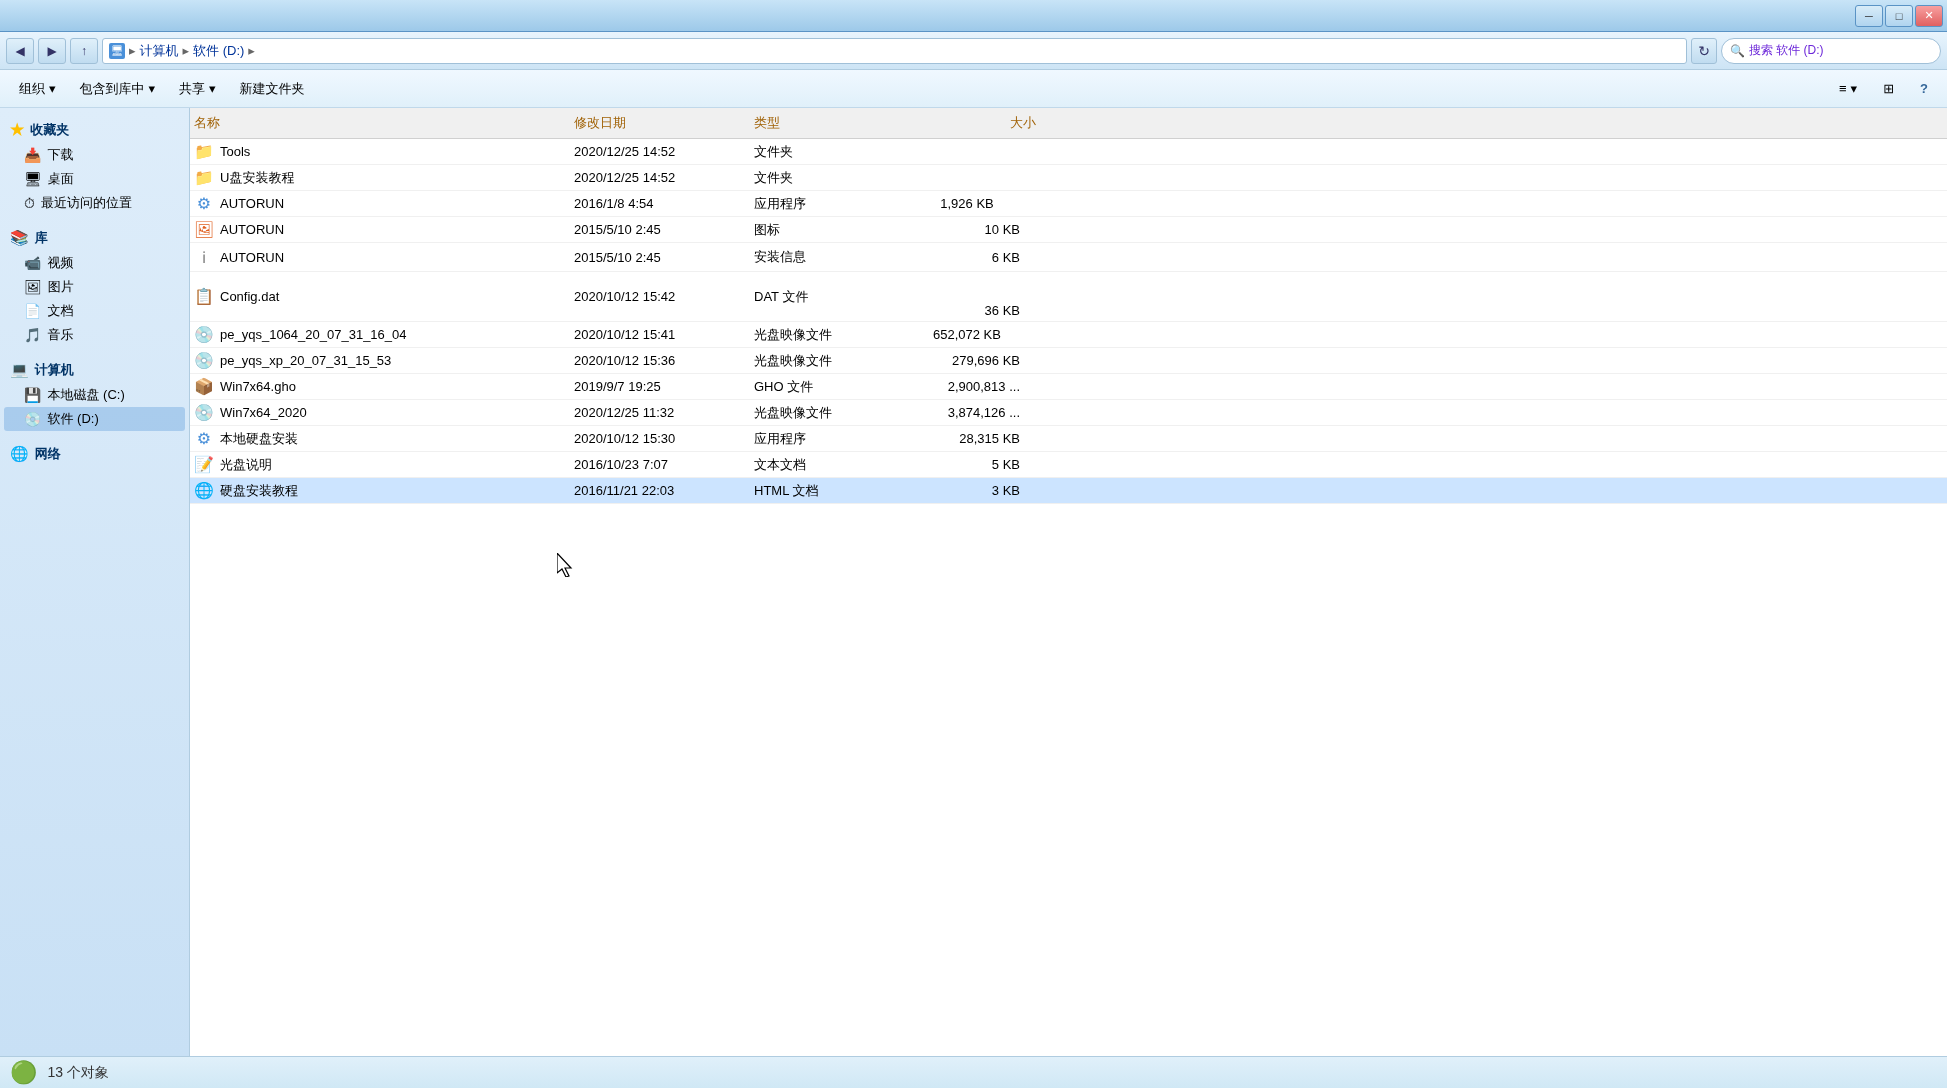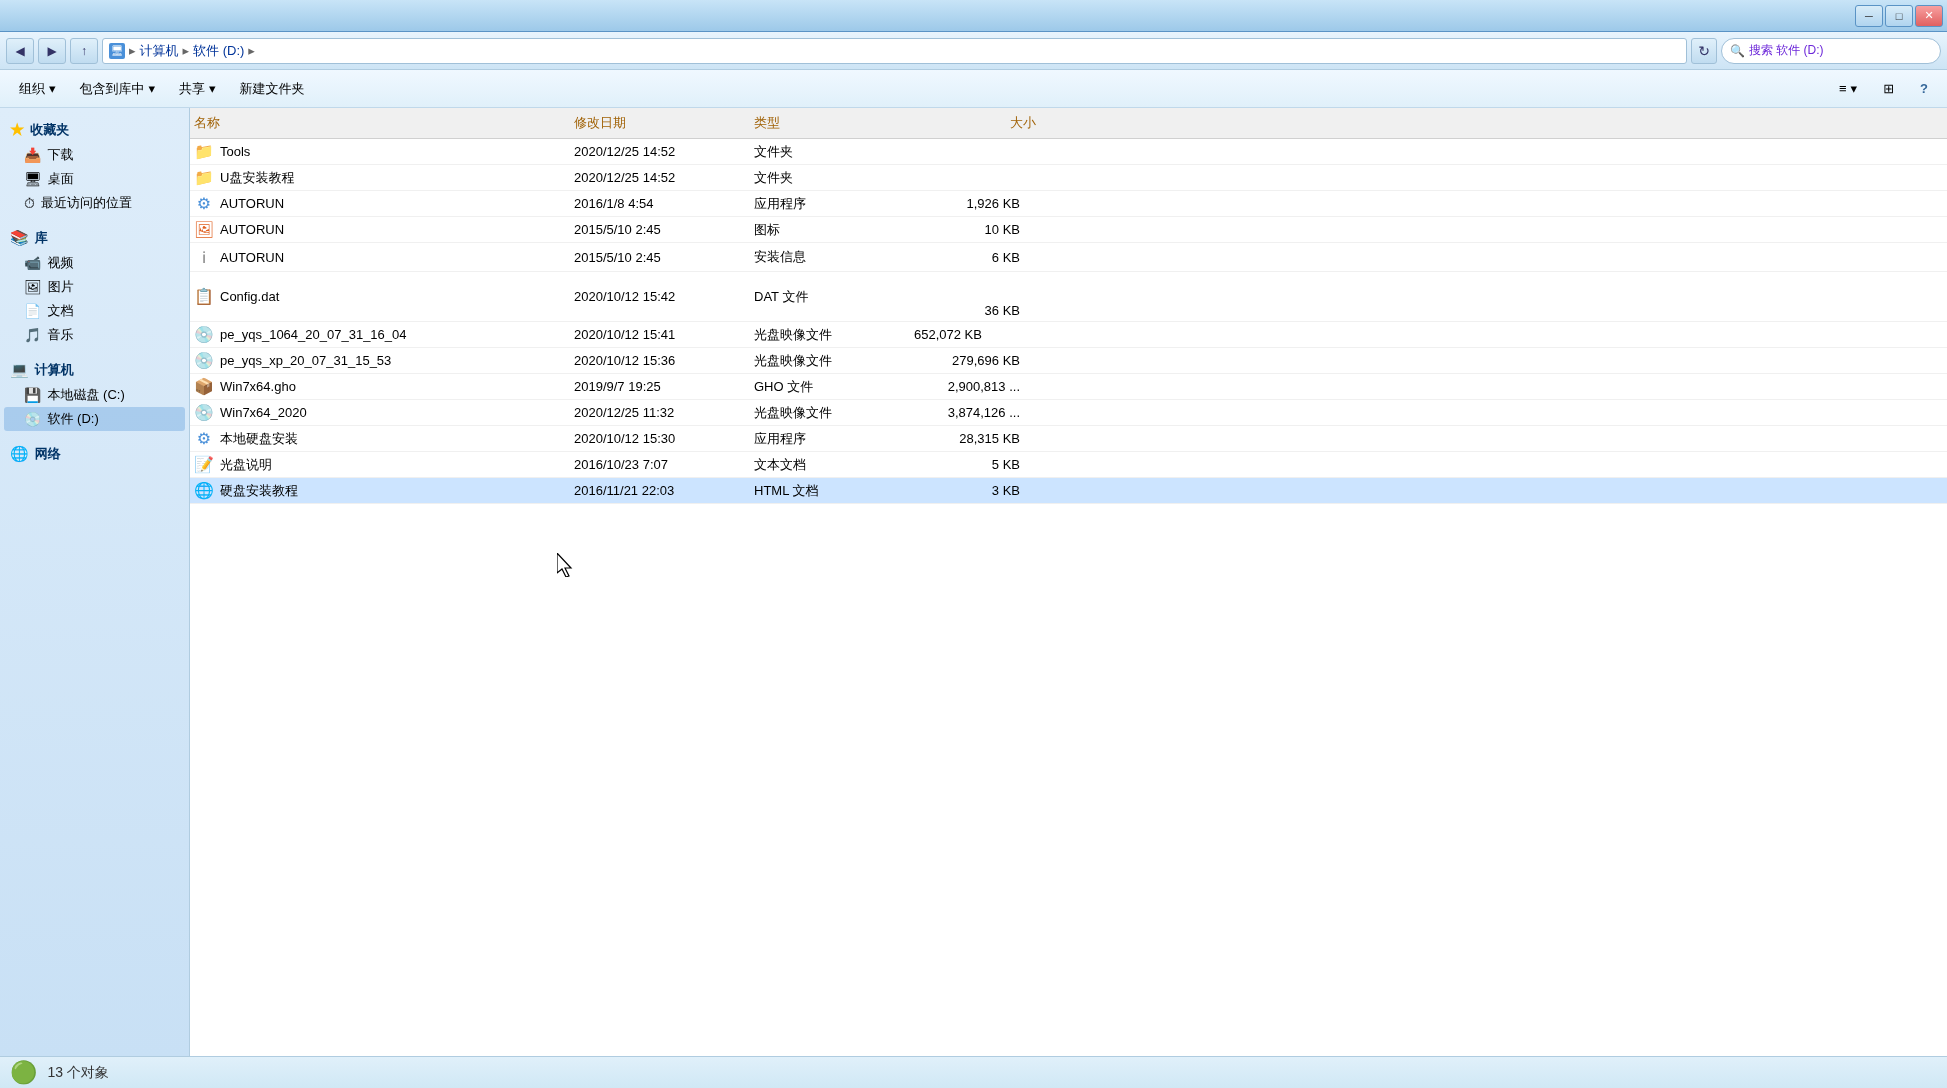--- a/index.html
+++ b/index.html
@@ -464,21 +464,21 @@
     <div class="col-type file-cell">文件夹</div>
     <div class="col-size file-cell" style="text-align:right;padding-right:20px;"></div>
   </div>
           <div class="file-row">
     <div class="col-name file-cell" style="display:flex;align-items:center;gap:6px;">
       <span class="file-icon icon-app">⚙</span>
       <span class="file-name-text">AUTORUN</span>
     </div>
     <div class="col-date file-cell">2016/1/8 4:54</div>
     <div class="col-type file-cell">应用程序</div>
-    <div class="col-size file-cell" style="text-align:right;padding-right:20px;">1,926 KB</div>
+    <div class="col-size file-cell" style="text-align:center;padding-right:20px;">1,926 KB</div>
   </div>
           <div class="file-row">
     <div class="col-name file-cell" style="display:flex;align-items:center;gap:6px;">
       <span class="file-icon icon-image">🖼</span>
       <span class="file-name-text">AUTORUN</span>
     </div>
     <div class="col-date file-cell">2015/5/10 2:45</div>
     <div class="col-type file-cell">图标</div>
     <div class="col-size file-cell" style="text-align:right;padding-right:20px;">10 KB</div>
   </div>
@@ -500,21 +500,21 @@
     <div class="col-type file-cell">DAT 文件</div>
     <div class="col-size file-cell" style="text-align:right;padding-right:20px;margin-top:28px;">36 KB</div>
   </div>
           <div class="file-row">
     <div class="col-name file-cell" style="display:flex;align-items:center;gap:6px;">
       <span class="file-icon icon-iso">💿</span>
       <span class="file-name-text">pe_yqs_1064_20_07_31_16_04</span>
     </div>
     <div class="col-date file-cell">2020/10/12 15:41</div>
     <div class="col-type file-cell">光盘映像文件</div>
-    <div class="col-size file-cell" style="text-align:left;padding-right:20px;">652,072 KB</div>
+    <div class="col-size file-cell" style="text-align:center;padding-right:20px;">652,072 KB</div>
   </div>
           <div class="file-row">
     <div class="col-name file-cell" style="display:flex;align-items:center;gap:6px;">
       <span class="file-icon icon-iso">💿</span>
       <span class="file-name-text">pe_yqs_xp_20_07_31_15_53</span>
     </div>
     <div class="col-date file-cell">2020/10/12 15:36</div>
     <div class="col-type file-cell">光盘映像文件</div>
     <div class="col-size file-cell" style="text-align:right;padding-right:20px;">279,696 KB</div>
   </div>

